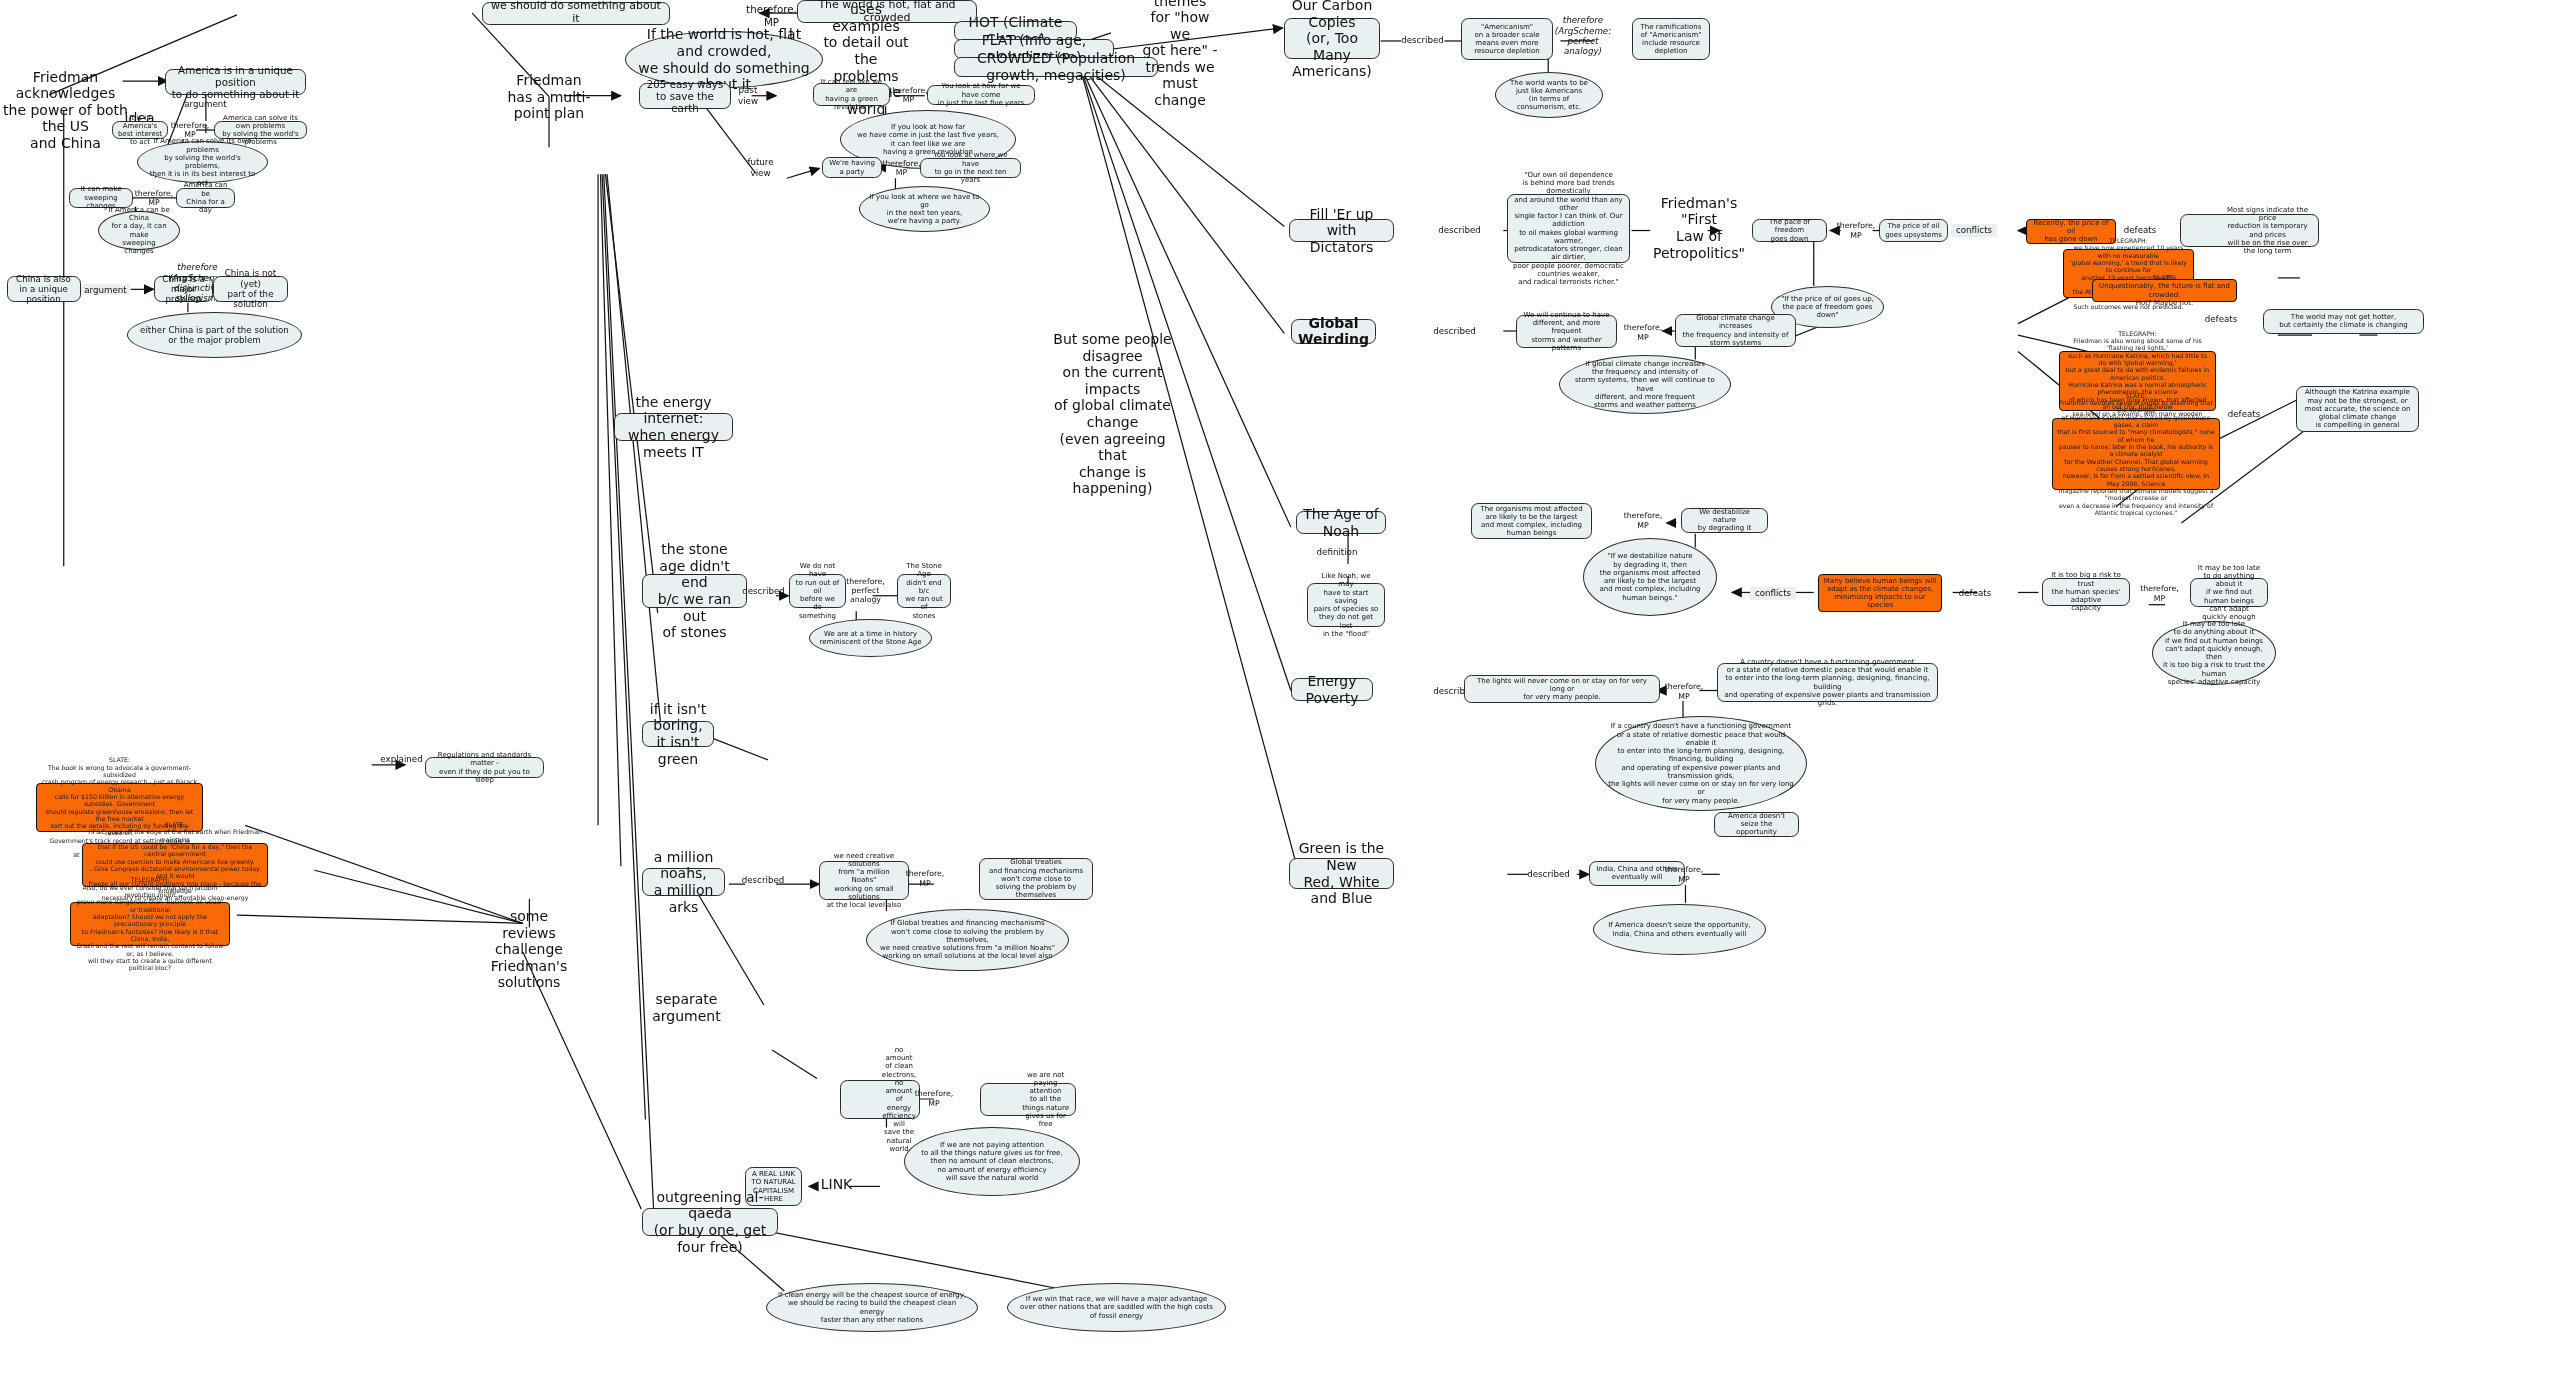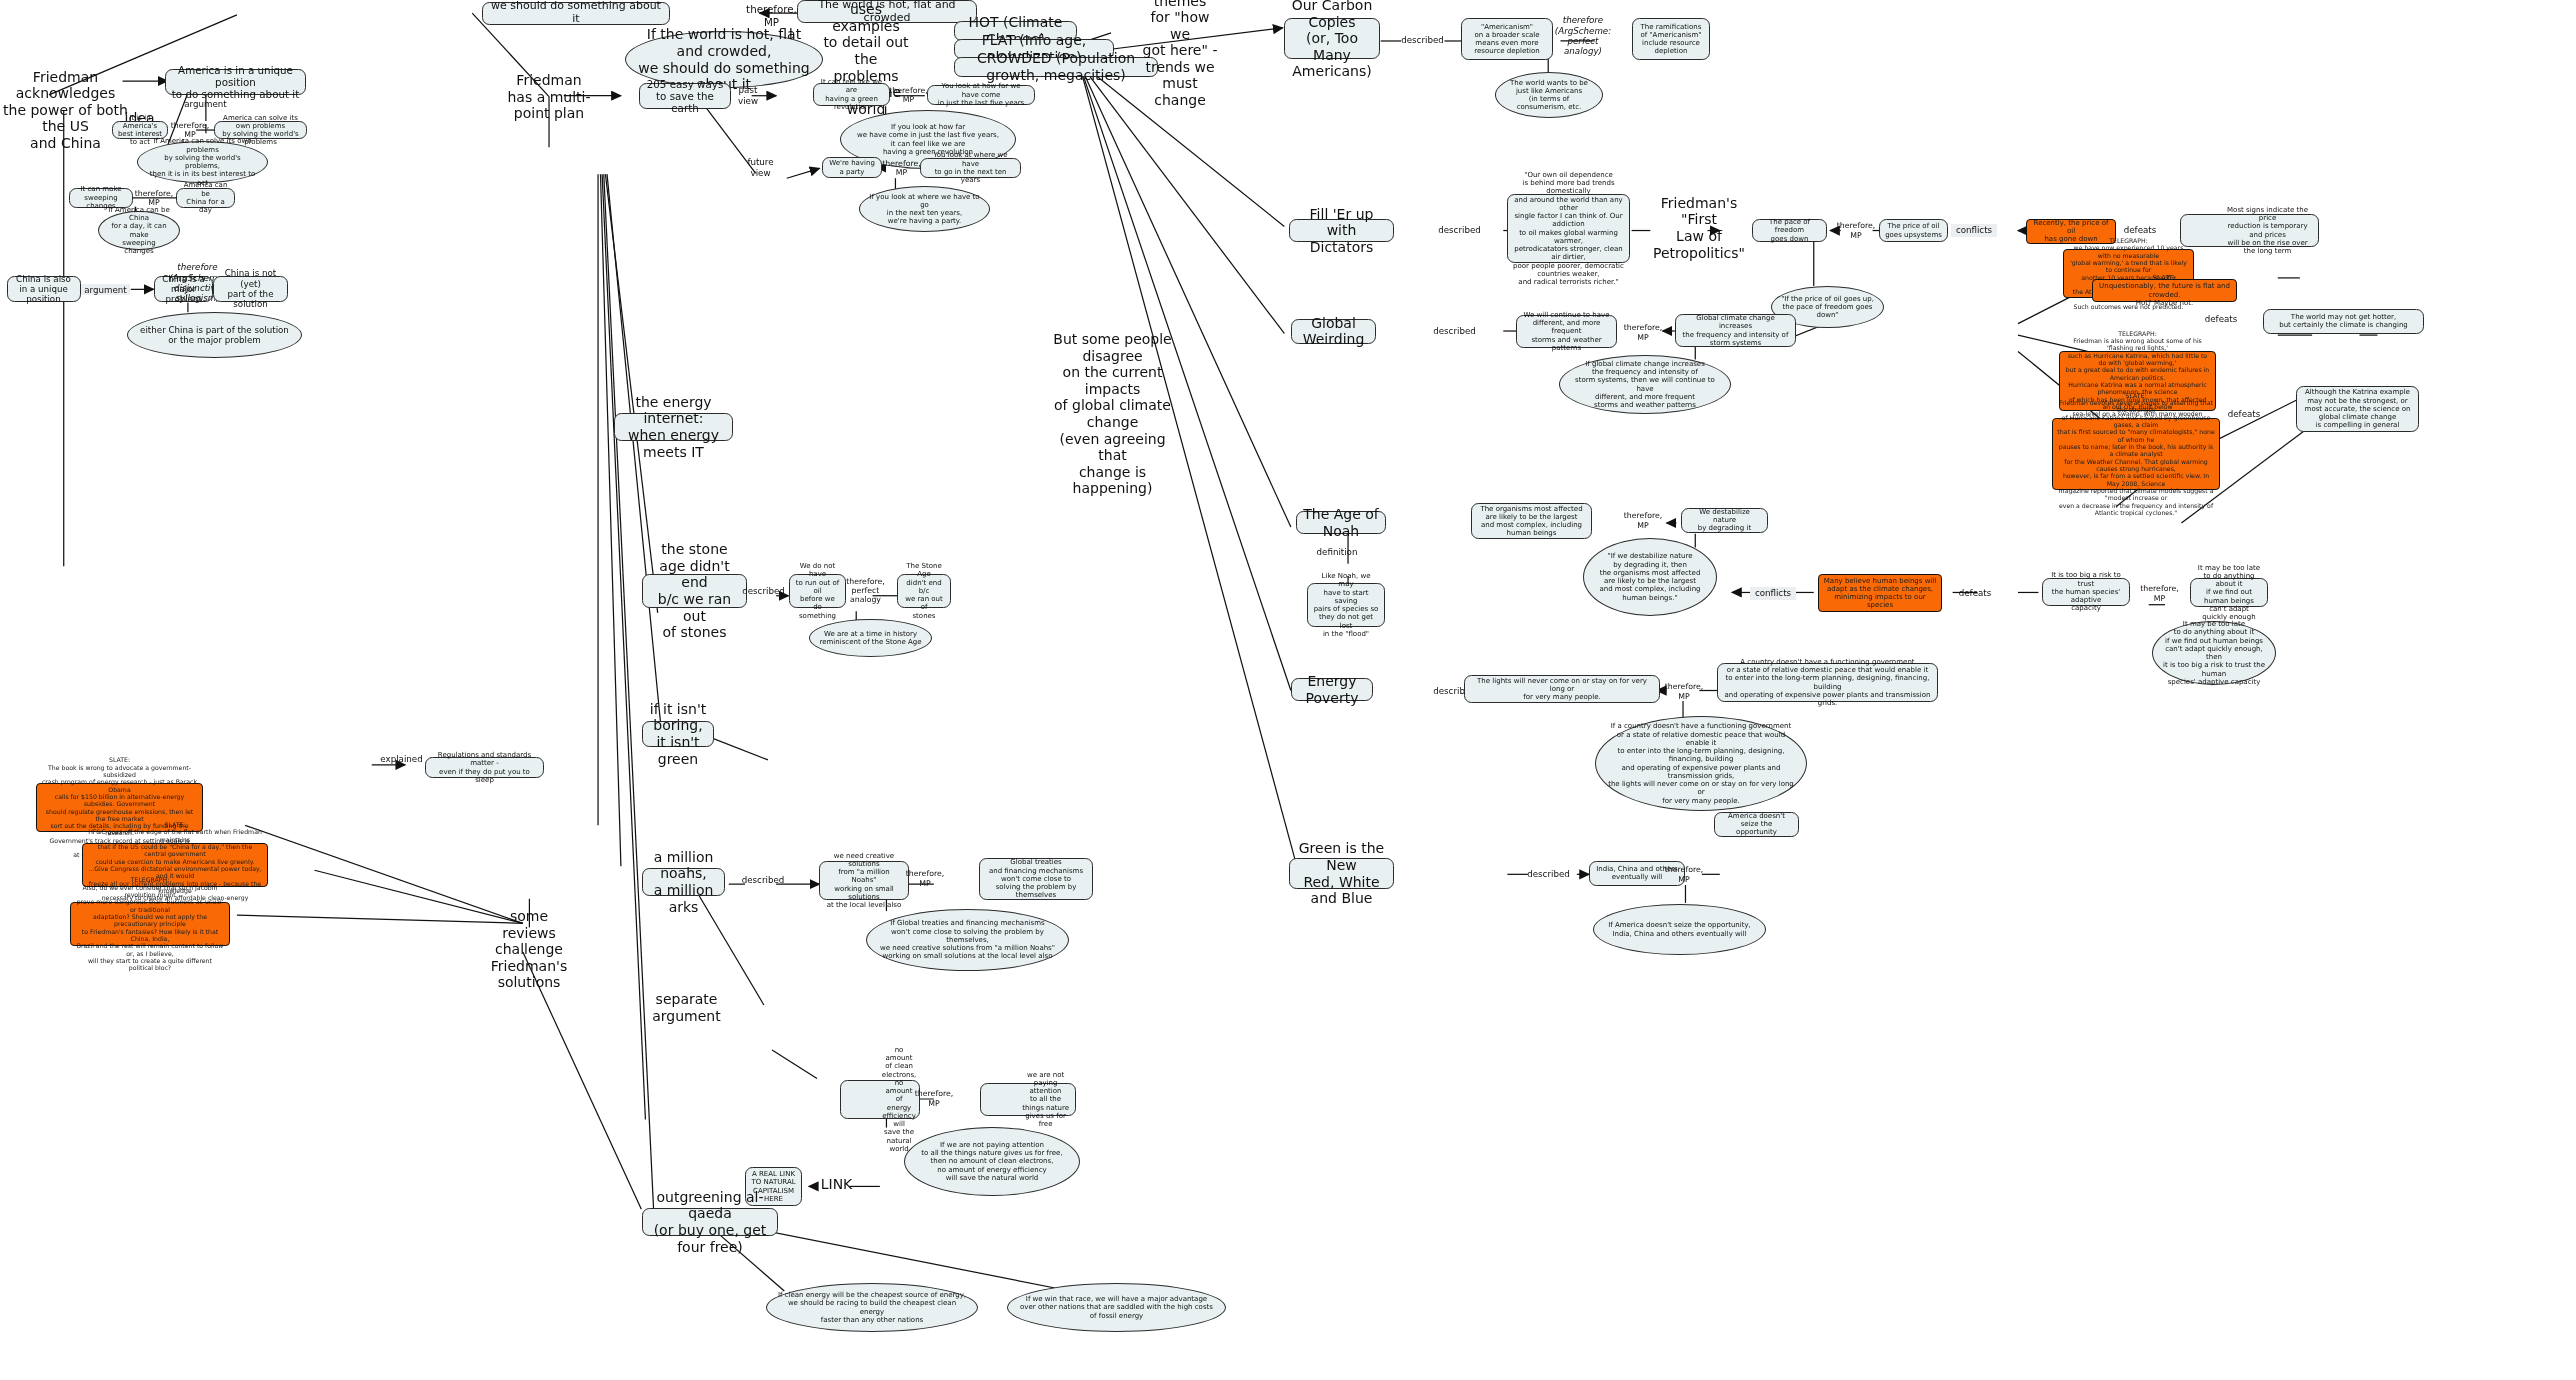--- a/index.html
+++ b/index.html
@@ -441,21 +441,21 @@
 <div class="node lbl f10 shade" style="left:1951px;top:224px;width:46px;height:13px;">conflicts</div>
 <div class="node orange f8" style="left:2026px;top:219px;width:90px;height:24.5px;">Recently, the price of oil
 has gone down</div>
 <div class="node lbl f10" style="left:2118px;top:224px;width:44px;height:13px;">defeats</div>
 <div class="node box f8" style="left:2180px;top:214px;width:139px;height:33px;padding-left:41px;">Most signs indicate the price
 reduction is temporary and prices
 will be on the rise over the long term</div>
 <div class="node ell f8" style="left:1771px;top:286px;width:113px;height:42px;">"If the price of oil goes up,
 the pace of freedom goes down"</div>
 
-<div class="node box f11" style="left:1291px;top:319px;width:85px;height:24.5px;">Global Weirding</div>
+<div class="node box f11" style="left:1291px;top:319px;width:85px;height:24.5px;font-weight:bold;">Global Weirding</div>
 <div class="node lbl f10" style="left:1431px;top:325px;width:47px;height:11.4px;">described</div>
 <div class="node box f8" style="left:1516px;top:315px;width:101px;height:33px;">We will continue to have
 different, and more frequent
 storms and weather patterns</div>
 <div class="node lbl f9" style="left:1621px;top:322px;width:44px;height:21px;">therefore,
 MP</div>
 <div class="node box f8" style="left:1675px;top:314px;width:121px;height:33px;">Global climate change increases
 the frequency and intensity of
 storm systems</div>
 <div class="node ell f8" style="left:1559px;top:355px;width:172px;height:59px;">If global climate change increases

